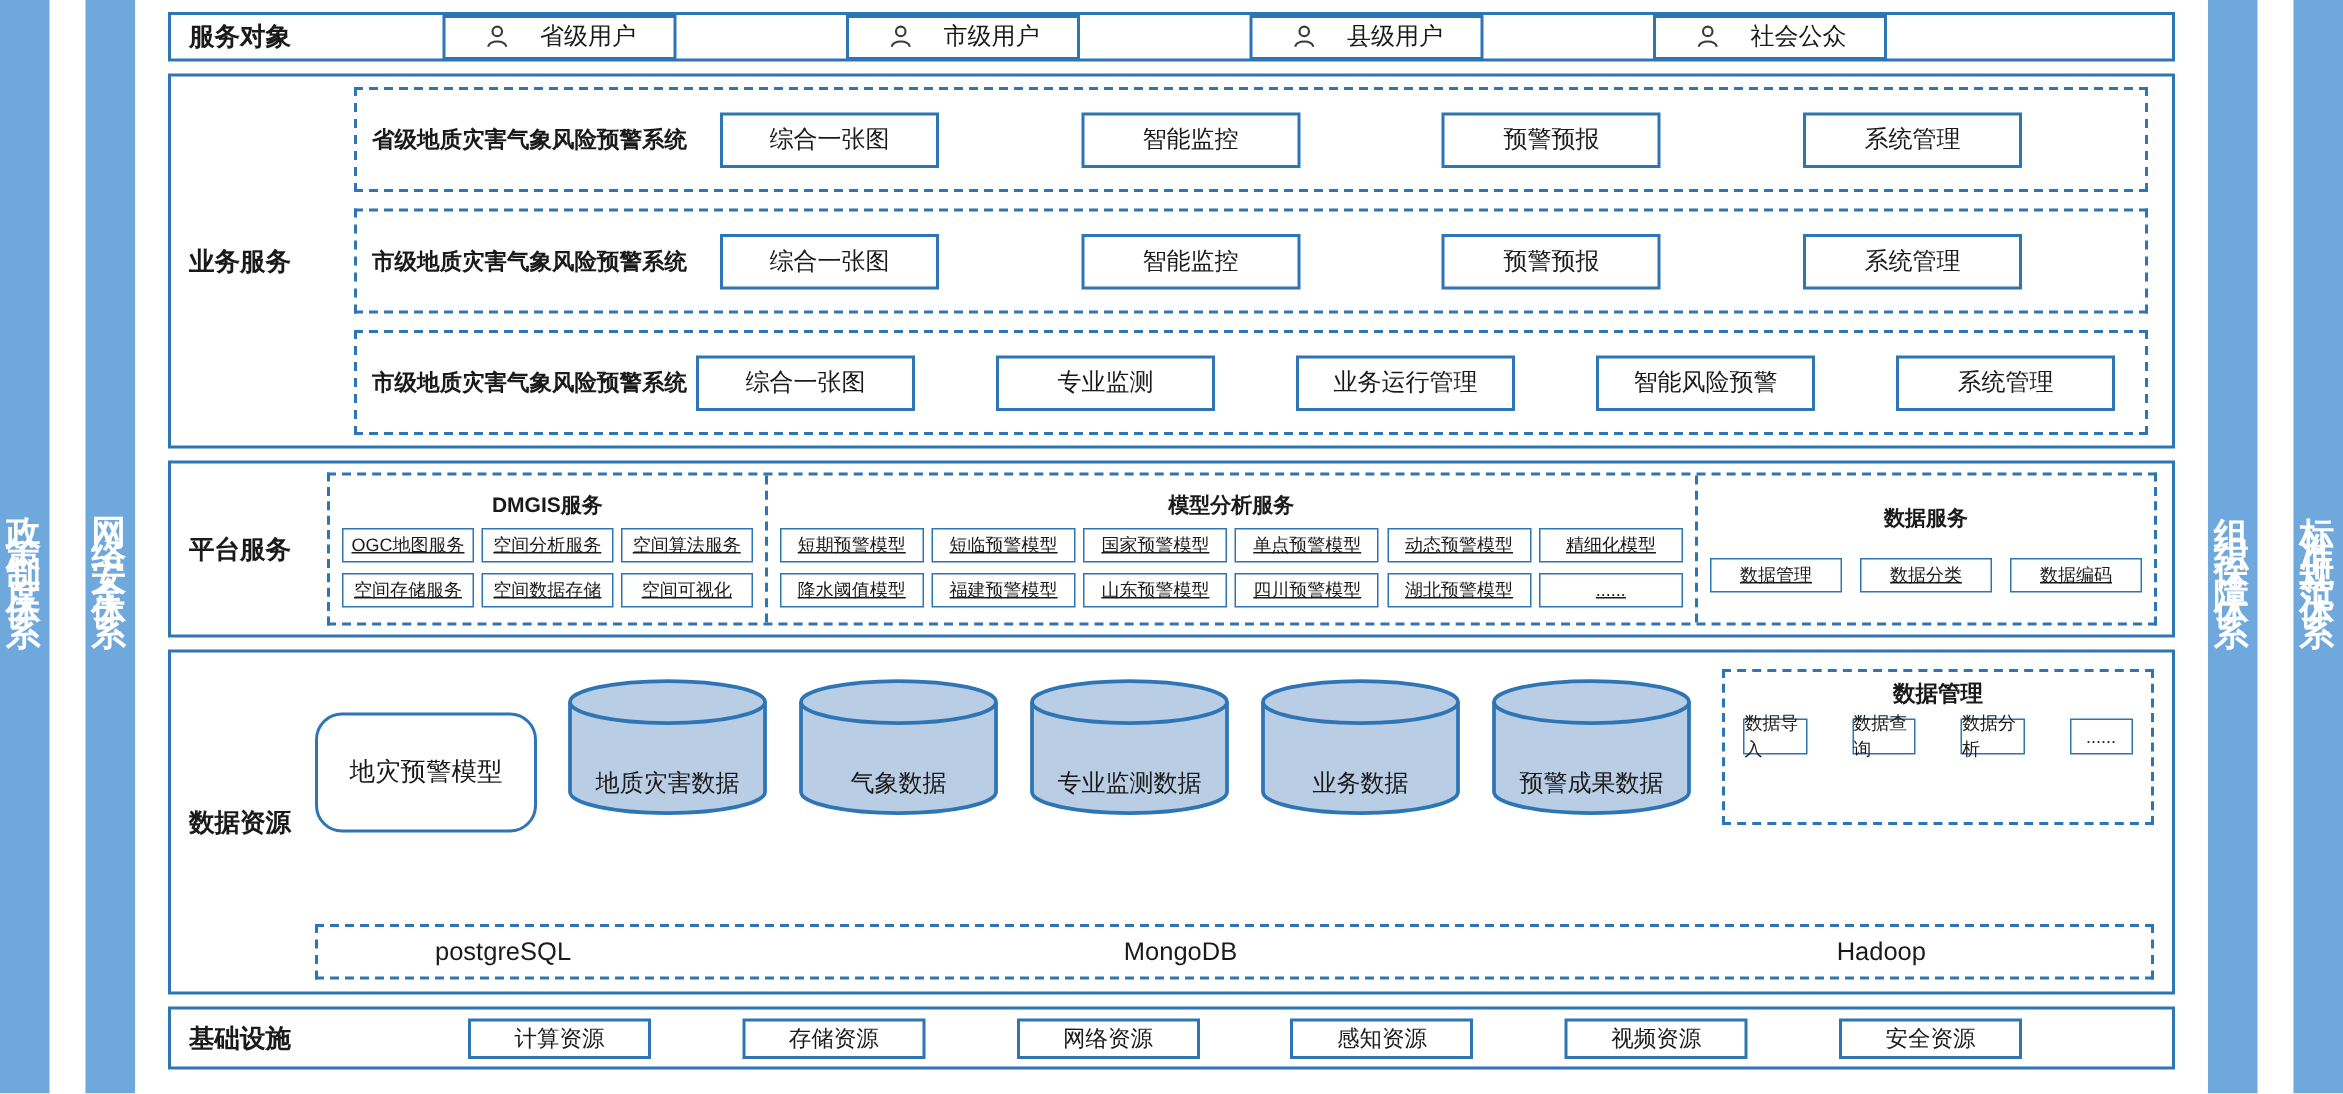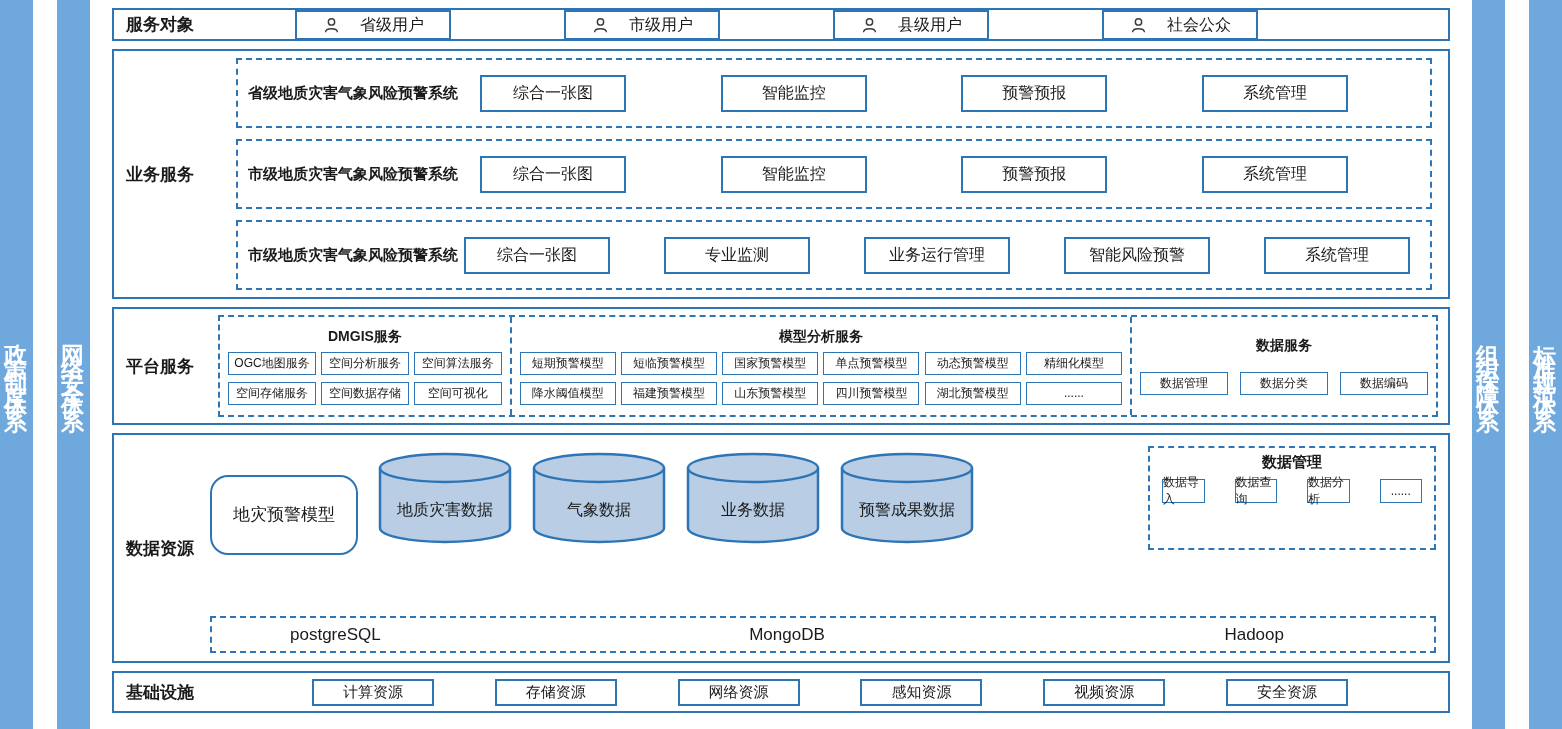--- a/index.html
+++ b/index.html
@@ -15,21 +15,21 @@
   .vtext { writing-mode:vertical-rl; text-orientation:upright; color:#fff;
            font-weight:bold; font-size:23px; letter-spacing:13px; }
 
   
   .main { flex:1; margin:0 22px; padding:8px 0; display:flex; flex-direction:column; gap:8px; }
   .row { border:2px solid #2E75B6; background:#fff; display:flex; width:100%; }
   .row-label { width:96px; padding-left:12px; font-weight:bold; font-size:17px;
                flex-shrink:0; align-self:center; }
 
   
-  .row-objects { height:33px; align-items:flex-start; }
+  .row-objects { height:33px; align-items:center; }
   .objects { flex:1; display:flex; justify-content:space-between; padding:0 190px 0 85px; }
   .user-box { width:156px; height:30px; border:2px solid #2E75B6; display:flex;
               align-items:center; justify-content:center; gap:19px; font-size:16px; }
 
   
   .row-business { height:250px; align-items:center; }
   .groups { flex:1; margin:0 16px 0 26px; display:flex; flex-direction:column; gap:11px; }
   .group { border:2px dashed #2E75B6; height:70px; display:flex; align-items:center; }
   .group-title { width:226px; padding-left:10px; font-weight:bold; font-size:15px; flex-shrink:0; }
   .group-items { flex:1; display:flex; justify-content:space-between; padding:0 82px 0 16px; }
@@ -40,32 +40,32 @@
   
   .row-platform { height:118px; align-items:center; }
   .platform { flex:1; align-self:stretch; margin:6px 10px 6px 8px; border:2px dashed #2E75B6; display:flex; }
   .psec { display:flex; flex-direction:column; justify-content:space-evenly; padding:4px 8px; }
   .psec.s0 { flex-basis:24%; border-right:2px dashed #2E75B6; }
   .psec.s1 { flex-basis:51%; border-right:2px dashed #2E75B6; }
   .psec.s2 { flex-basis:25%; }
   .psec-title { text-align:center; font-weight:bold; font-size:14px; }
   .prow { display:flex; justify-content:space-between; }
   .pbox { border:1.5px solid #2E75B6; font-size:12px; min-width:88px; height:23px;
-          display:flex; align-items:center; justify-content:center; padding:0 3px; }
+          display:flex; align-items:center; justify-content:center; padding:0 3px;text-decoration:underline; }
   .psec.s1 .pbox { min-width:96px; }
 
   
   .row-data { height:230px; }
   .data-col { flex:1; display:flex; flex-direction:column; justify-content:space-between;
               padding:7px 12px 8px 0; }
   .data-top { height:112px; display:flex; align-items:center; gap:20px; }
   .model-box { width:148px; height:80px; border:2.5px solid #2E75B6; border-radius:18px;
                display:flex; align-items:center; justify-content:center; font-size:17px; flex-shrink:0;margin-top:33px; }
   .cylinder { position:relative; width:134px; height:92px; flex-shrink:0; }
-  .cyl-label { position:absolute; left:0; right:0; top:48px; text-align:center; font-size:16px; }
+  .cyl-label { position:absolute; left:0; right:0; top:60px; text-align:center; font-size:16px; }
   .dm-box { margin-left:auto; width:288px; height:104px; border:2px dashed #2E75B6;
             display:flex; flex-direction:column; padding:5px 12px 8px; }
   .dm-title { text-align:center; font-weight:bold; font-size:15px; margin-bottom:7px; }
   .dm-grid { display:grid; grid-template-columns:1fr 1fr 1fr 1fr; gap:13px 30px; flex:1; }
   .dm-item { border:1.5px solid #2E75B6; font-size:12px; display:flex; align-items:center;
              justify-content:center; height:24px; }
   .db-row { height:37px; border:2px dashed #2E75B6; display:flex; align-items:center; font-size:17px; }
   .db-cell { flex:1; }
   .db-cell.c0 { text-align:left; padding-left:78px; }
   .db-cell.c1 { text-align:center; }
@@ -241,20 +241,27 @@
                 <path d="M2 16 L2 76 A65 14 0 0 0 132 76 L132 16" fill="#B9CDE4" stroke="#2E75B6" stroke-width="2.5"></path>
                 <ellipse cx="67" cy="16" rx="65" ry="14" fill="#B9CDE4" stroke="#2E75B6" stroke-width="2.5"></ellipse>
               </svg>
             <span class="cyl-label">气象数据</span>
           </div>
           <div class="cylinder">
             <svg width="134" height="92" viewBox="0 0 134 92">
                 <path d="M2 16 L2 76 A65 14 0 0 0 132 76 L132 16" fill="#B9CDE4" stroke="#2E75B6" stroke-width="2.5"></path>
                 <ellipse cx="67" cy="16" rx="65" ry="14" fill="#B9CDE4" stroke="#2E75B6" stroke-width="2.5"></ellipse>
               </svg>
+            <span class="cyl-label">专业监测数据</span>
+          </div>
+          <div class="cylinder">
+            <svg width="134" height="92" viewBox="0 0 134 92">
+                <path d="M2 16 L2 76 A65 14 0 0 0 132 76 L132 16" fill="#B9CDE4" stroke="#2E75B6" stroke-width="2.5"></path>
+                <ellipse cx="67" cy="16" rx="65" ry="14" fill="#B9CDE4" stroke="#2E75B6" stroke-width="2.5"></ellipse>
+              </svg>
             <span class="cyl-label">业务数据</span>
           </div>
           <div class="cylinder">
             <svg width="134" height="92" viewBox="0 0 134 92">
                 <path d="M2 16 L2 76 A65 14 0 0 0 132 76 L132 16" fill="#B9CDE4" stroke="#2E75B6" stroke-width="2.5"></path>
                 <ellipse cx="67" cy="16" rx="65" ry="14" fill="#B9CDE4" stroke="#2E75B6" stroke-width="2.5"></ellipse>
               </svg>
             <span class="cyl-label">预警成果数据</span>
           </div>
 

